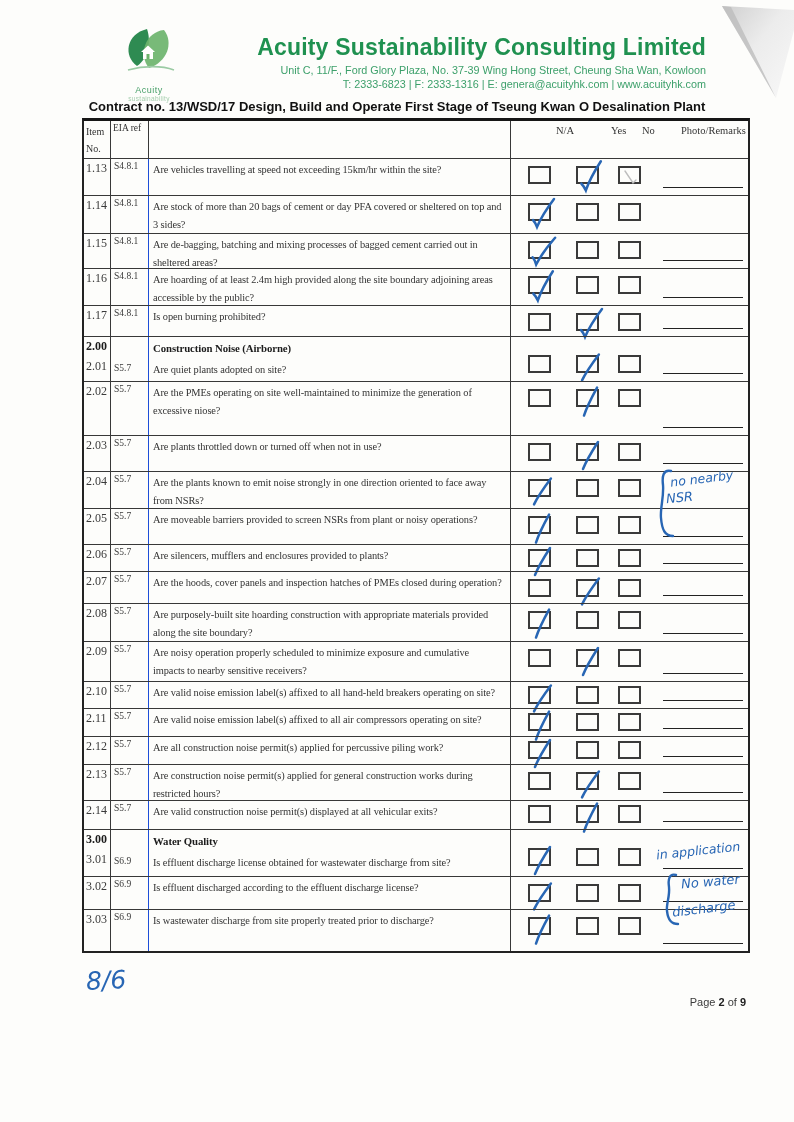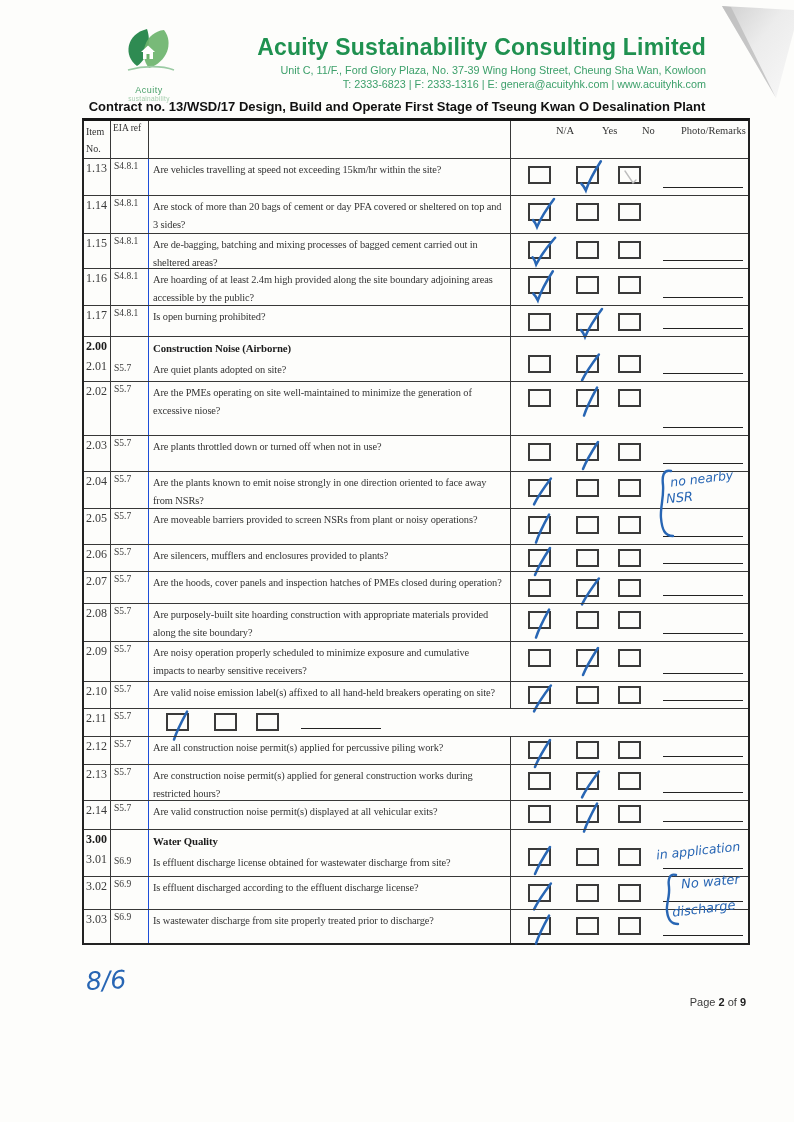--- a/index.html
+++ b/index.html
@@ -32,21 +32,21 @@
   .cell{box-sizing:border-box;position:relative;}
   .c-item{width:27px;border-right:1px solid #383838;padding:2px 1px 0 2px;font-size:12px;}
   .c-ref{width:38px;border-right:1px solid #1d4ed8;padding:2px 0 0 3px;font-size:9.5px;}
   .c-q{width:362px;border-right:1px solid #383838;padding:2px 8px 0 4px;font-size:10.4px;line-height:18px;letter-spacing:-.1px;color:#343434;}
   .c-right{flex:1;position:relative;}
   .h-item{width:27px;border-right:1px solid #383838;padding:2px 0 0 2px;line-height:17px;font-size:10px;}
   .h-ref{width:38px;border-right:1px solid #383838;padding:2px 0 0 2px;font-size:9.5px;}
   .h-q{width:362px;border-right:1px solid #383838;}
   .h-right{flex:1;position:relative;font-size:10.5px;}
   .h-na{position:absolute;left:45px;top:4px;}
-  .h-yes{position:absolute;left:91px;top:4px;text-align:center;}
+  .h-yes{position:absolute;left:100px;top:4px;text-align:center;}
   .h-no{position:absolute;left:131px;top:4px;}
   .h-rem{position:absolute;left:170px;top:4px;}
   .sec-num{font-weight:bold;color:#1c1c1c;}
   .sub-num{margin-top:5px;}
   .sub-ref{margin-top:24px;}
   .sec-title{font-weight:bold;color:#1c1c1c;font-size:10.8px;}
   .sec-q{margin-top:4px;}
   .cbox{
     position:absolute;width:23px;height:18px;border:2px solid #3a3a3a;
     box-sizing:border-box;background:transparent;
@@ -382,20 +382,23 @@
               </svg>
             </div>
             <div class="cbox" style="left: 65px; top: 4px;"></div>
             <div class="cbox" style="left: 107px; top: 4px;"></div>
             <div class="uline"></div>
           </div>
         </div>
         <div class="crow bt" style="height: 28px;">
           <div class="cell c-item">2.11</div>
           <div class="cell c-ref">S5.7</div>
+          <div class="cell c-q">
+            <div class="q-text">Are valid noise emission label(s) affixed to all air compressors operating on site?</div>
+          </div>
           <div class="cell c-right">
             <div class="cbox" style="left: 17px; top: 4px;">
               <svg width="34" height="40">
                 <path d="M9,38 Q13,28 24,11" stroke="#2866b4" stroke-width="2.5" fill="none" stroke-linecap="round" transform="rotate(-4 17 24)"></path>
               </svg>
             </div>
             <div class="cbox" style="left: 65px; top: 4px;"></div>
             <div class="cbox" style="left: 107px; top: 4px;"></div>
             <div class="uline"></div>
           </div>
@@ -484,21 +487,21 @@
             <div class="cbox" style="left: 17px; top: 7px;">
               <svg width="34" height="40">
                 <path d="M9,38 Q13,28 24,11" stroke="#2866b4" stroke-width="2.5" fill="none" stroke-linecap="round" transform="rotate(4 17 24)"></path>
               </svg>
             </div>
             <div class="cbox" style="left: 65px; top: 7px;"></div>
             <div class="cbox" style="left: 107px; top: 7px;"></div>
             <div class="uline"></div>
           </div>
         </div>
-        <div class="crow bt" style="height: 34px;">
+        <div class="crow bt" style="height: 42px;">
           <div class="cell c-item">3.03</div>
           <div class="cell c-ref">S6.9</div>
           <div class="cell c-q">
             <div class="q-text">Is wastewater discharge from site properly treated prior to discharge?</div>
           </div>
           <div class="cell c-right">
             <div class="cbox" style="left: 17px; top: 7px;">
               <svg width="34" height="40">
                 <path d="M9,38 Q13,28 24,11" stroke="#2866b4" stroke-width="2.5" fill="none" stroke-linecap="round" transform="rotate(-4 17 24)"></path>
               </svg>

